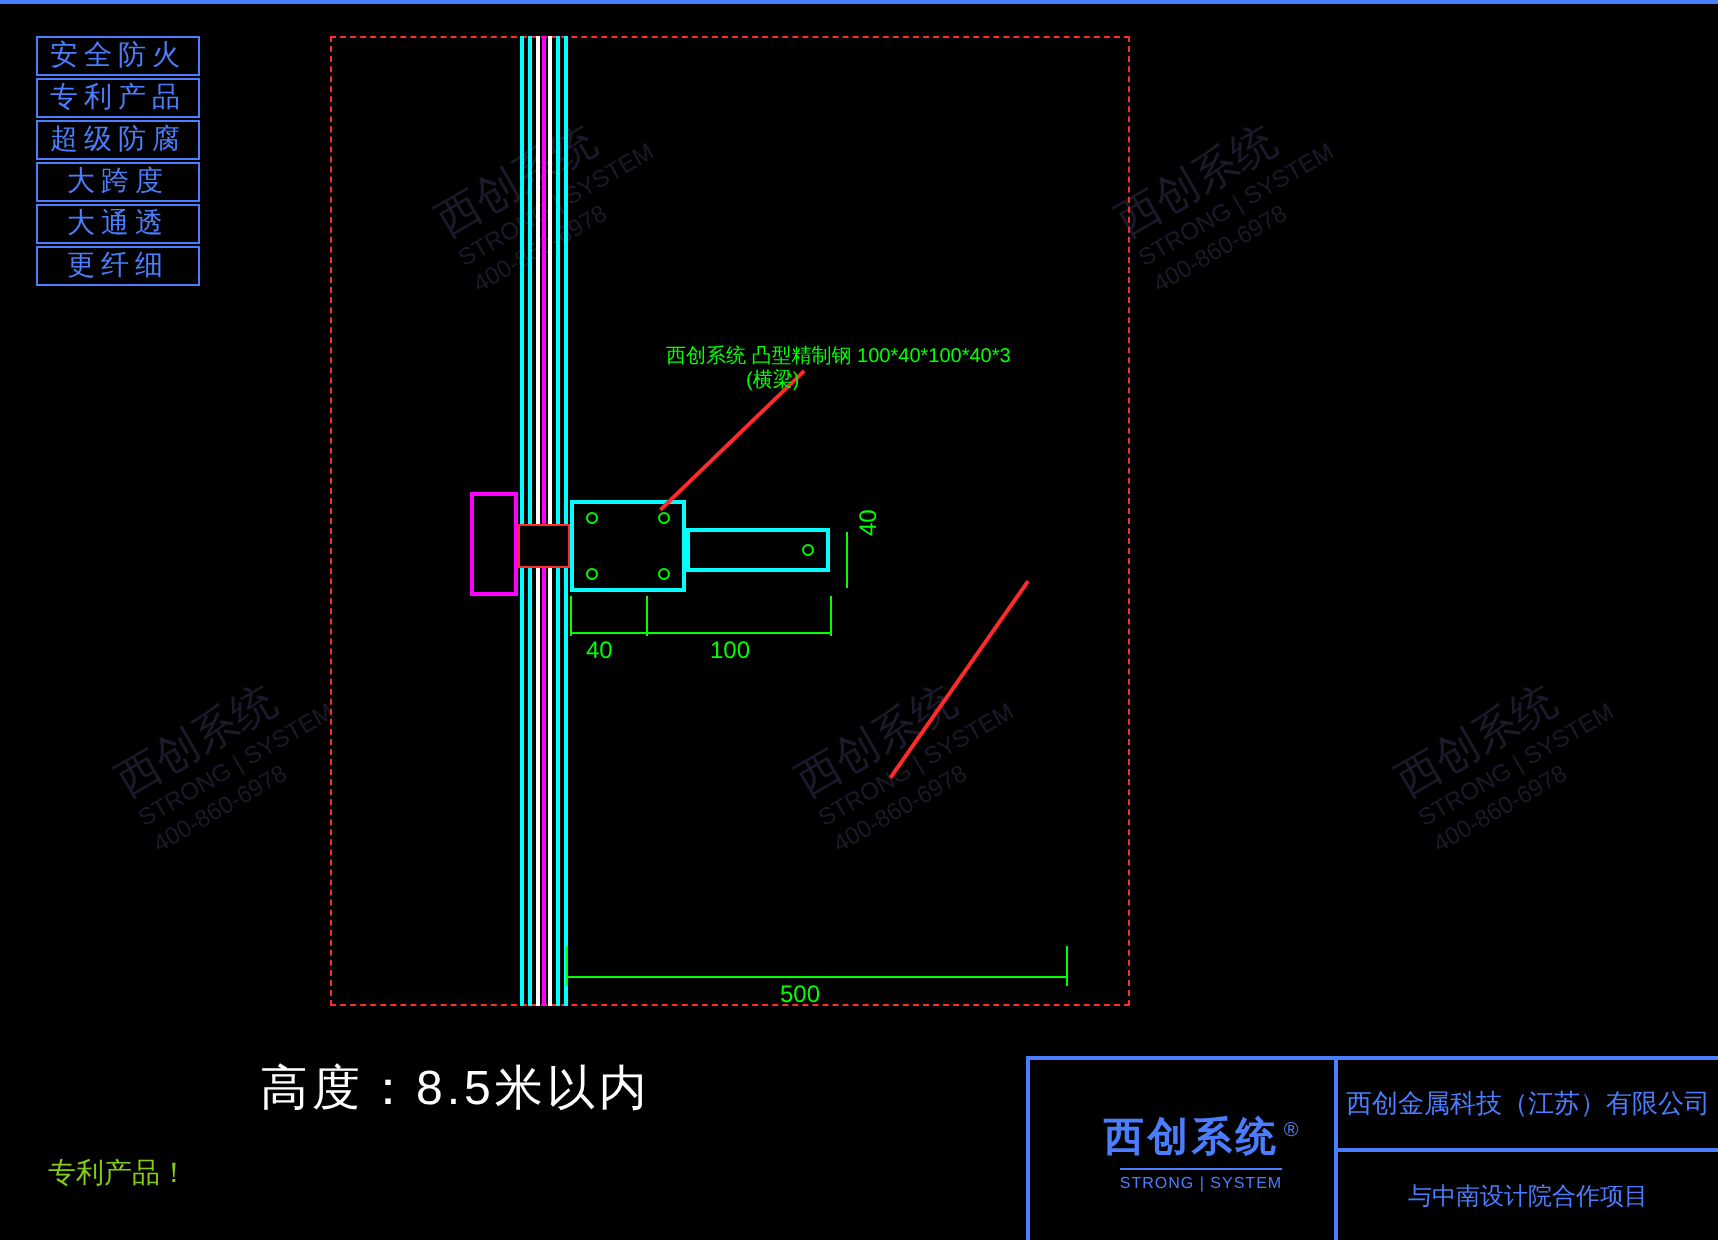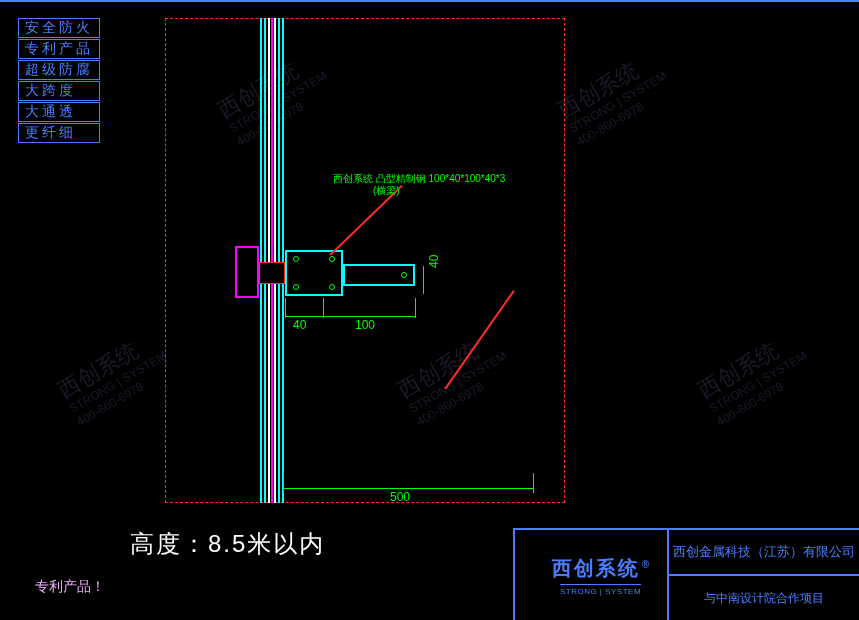--- a/index.html
+++ b/index.html
@@ -28,30 +28,30 @@
   left: 18px;
   display: flex;
   flex-direction: column;
   gap: 1px;
 }
 .badge {
   border: 1px solid #4a7eff;
   color: #4a7eff;
   font-size: 14px;
   padding: 0 6px;
-  text-align: left;
+  text-align: center;
   letter-spacing: 3px;
   background: #000;
   min-width: 72px;
 }
 .patent-label {
   position: absolute;
-  left: 35px;
+  left: 24px;
   bottom: 24px;
-  color: #f0abfc;
+  color: #84cc16;
   font-size: 14px;
 }
 .height-label {
   position: absolute;
   left: 130px;
   bottom: 60px;
   color: #fff;
   font-size: 24px;
   letter-spacing: 2px;
 }

